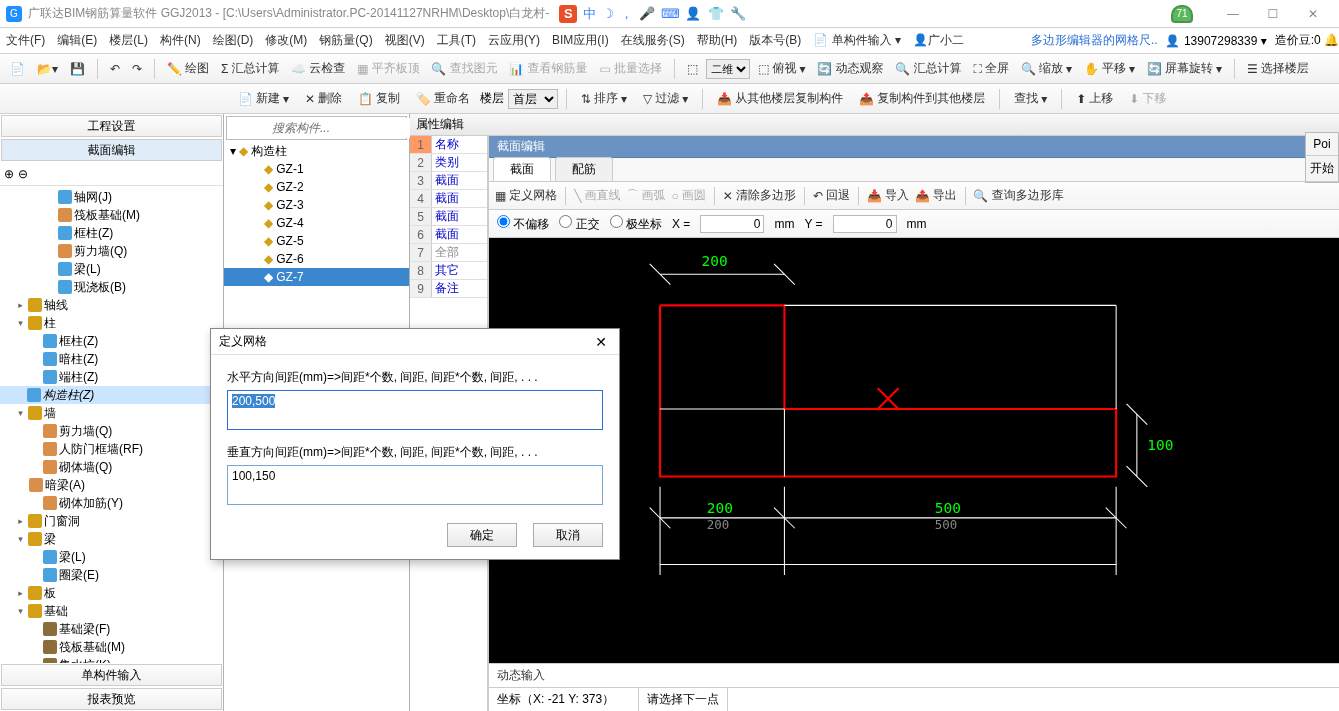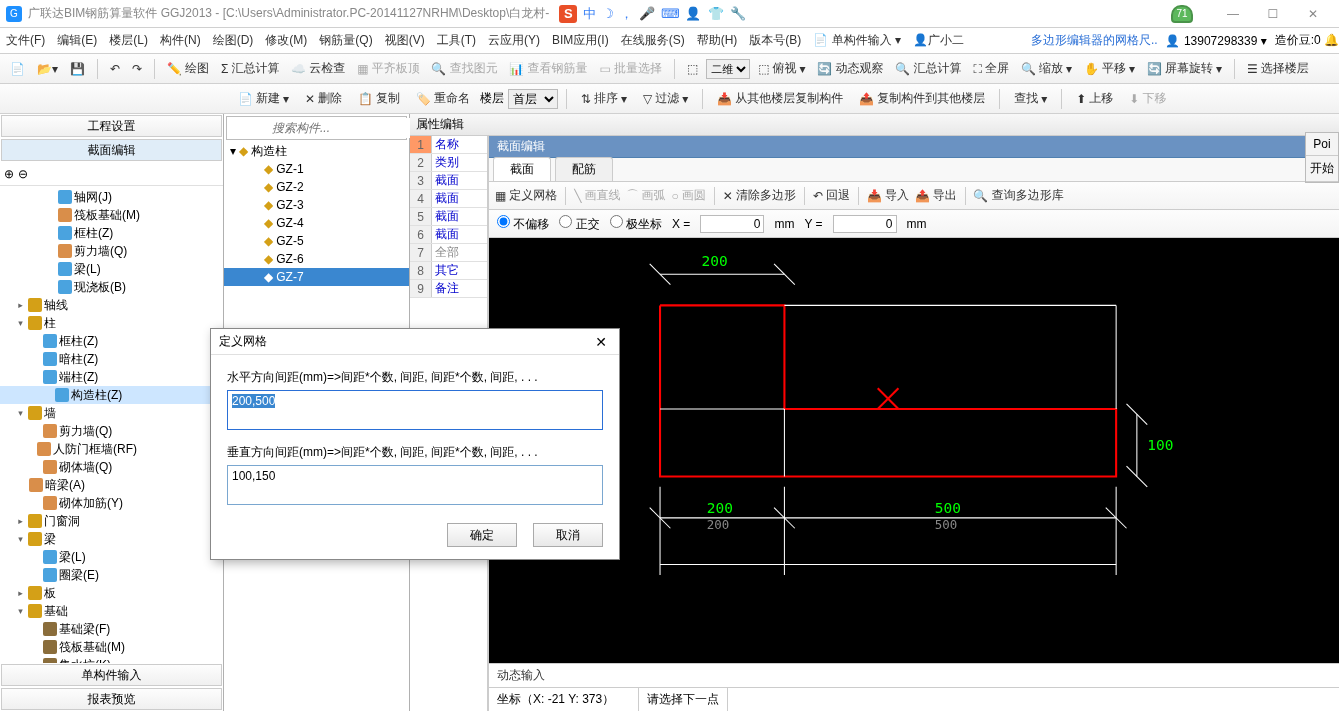--- a/index.html
+++ b/index.html
@@ -265,36 +265,36 @@
         <div class="node" style="padding-left: 30px;">
           <span class="exp"></span>
           <span class="ic" style="background:#4aa3df;border-radius:2px"></span>
           <span>暗柱(Z)</span>
         </div>
         <div class="node" style="padding-left: 30px;">
           <span class="exp"></span>
           <span class="ic" style="background:#4aa3df;border-radius:2px"></span>
           <span>端柱(Z)</span>
         </div>
-        <div class="node sel" style="padding-left: 42px;">
+        <div class="node sel" style="padding-left: 14px; font-style: italic;">
           <span class="exp"></span>
           <span class="ic" style="background:#4aa3df;border-radius:2px"></span>
           <span>构造柱(Z)</span>
         </div>
         <div class="node" style="padding-left: 15px;">
           <span class="exp">▾</span>
           <span class="ic" style="background:#d4a017;border-radius:2px"></span>
           <span>墙</span>
         </div>
         <div class="node" style="padding-left: 30px;">
           <span class="exp"></span>
           <span class="ic" style="background:#d98e4a;border-radius:2px"></span>
           <span>剪力墙(Q)</span>
         </div>
-        <div class="node" style="padding-left: 24px;">
+        <div class="node" style="padding-left: 30px;">
           <span class="exp"></span>
           <span class="ic" style="background:#d98e4a;border-radius:2px"></span>
           <span>人防门框墙(RF)</span>
         </div>
         <div class="node" style="padding-left: 30px;">
           <span class="exp"></span>
           <span class="ic" style="background:#d98e4a;border-radius:2px"></span>
           <span>砌体墙(Q)</span>
         </div>
         <div class="node" style="padding-left: 16px;">

